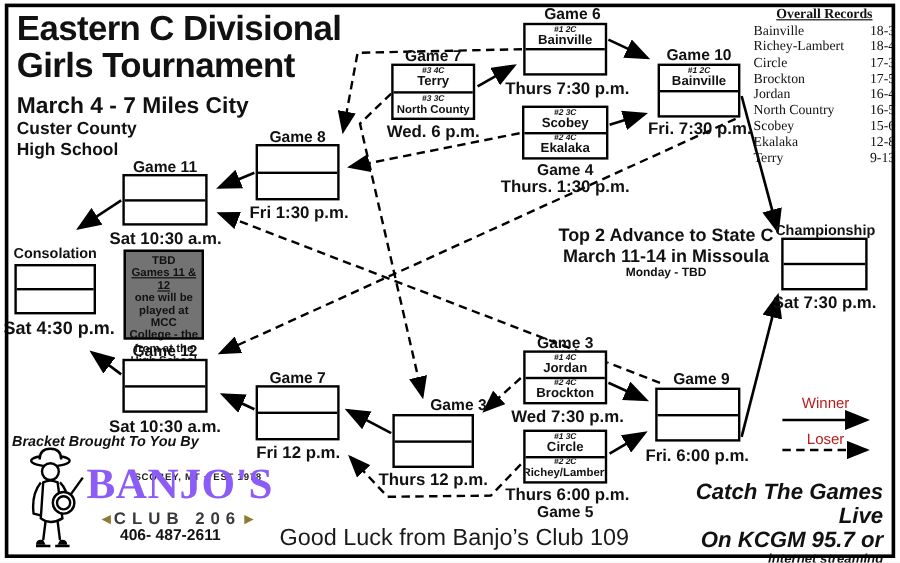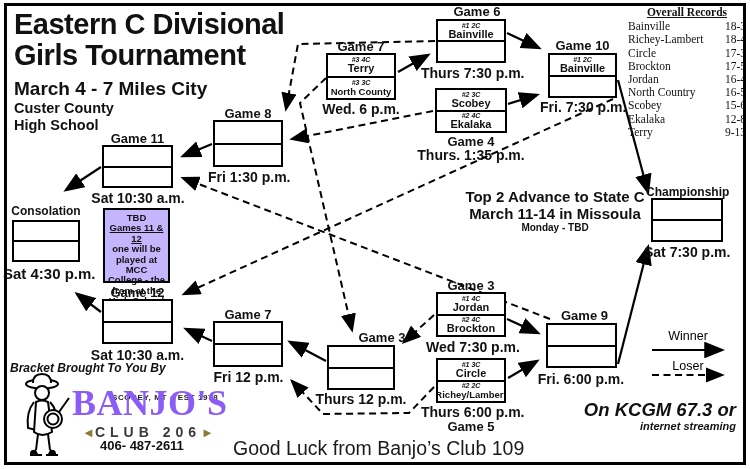--- a/index.html
+++ b/index.html
@@ -20,27 +20,27 @@
   .gbox{position:absolute;border:2px solid #000;background:#fff;display:flex;flex-direction:column;box-sizing:border-box;}
   .slot{flex:1;display:flex;flex-direction:column;align-items:center;justify-content:center;overflow:hidden;}
   .slot.s2{border-top:2px solid #000;}
   .seed{font-size:7px;font-style:italic;font-weight:bold;line-height:7px;}
   .team{font-size:11px;font-weight:bold;line-height:11px;white-space:nowrap;}
   .team.tight{font-size:9.5px;}
   .glabel{position:absolute;font-weight:bold;font-size:13px;white-space:nowrap;text-align:center;}
   .glabel.sm{font-size:12px;}
   .gtime{position:absolute;font-weight:bold;font-size:14px;white-space:nowrap;text-align:center;}
   
-  .tbdbox{position:absolute;border:2px solid #000;box-sizing:border-box;font-size:9.5px;font-weight:bold;line-height:10.4px;text-align:center;padding-top:3px;background:#c4b5fd;}
+  .tbdbox{position:absolute;border:2px solid #000;box-sizing:border-box;font-size:9.5px;font-weight:bold;line-height:10.4px;text-align:center;padding-top:3px;background:#737373;}
   .tbdbox .ul{text-decoration:underline;}
   
   .adv1{font-size:15px;font-weight:bold;}
   .adv2{font-size:10px;font-weight:bold;}
   
-  .legend-label{font-size:12.5px;color:#000000;}
+  .legend-label{font-size:12.5px;color:#b91c1c;}
   
   .bc{font-style:italic;font-weight:bold;text-align:right;line-height:20px;}
   .bc .l1{font-size:18.5px;}
   .bc .l3{font-size:11px;line-height:12px;}
   
   .brought{font-size:12px;font-weight:bold;}
   .tagline{font-size:8px;font-weight:bold;letter-spacing:0.6px;color:#222;}
   .banjos{font-family:"Liberation Serif",serif;font-size:36px;font-weight:bold;letter-spacing:0.5px;line-height:34px;color:#8b5cf6;}
   .club{font-size:14px;font-weight:bold;letter-spacing:5px;color:#3a3a3a;white-space:nowrap;}
   .club .ar{color:#8d7b33;letter-spacing:0;font-size:13px;}
@@ -164,21 +164,21 @@
     <div class="slot">
         <div class="seed">#2 3C</div>
         <div class="team">Scobey</div>
       </div>
     <div class="slot s2">
         <div class="seed">#2 4C</div>
         <div class="team">Ekalaka</div>
       </div>
   </div>
   <div class="abs glabel" style="left:435px;top:134px;width:72px;">Game 4</div>
-  <div class="abs gtime" style="left:417px;top:147px;width:108px;">Thurs. 1:35 p.m.</div>
+  <div class="abs gtime" style="left:417px;top:147px;width:108px;">Thurs. 1:30 p.m.</div>
 
   <div class="abs glabel" style="left:548px;top:38px;width:69px;">Game 10</div>
   <div class="gbox" style="left:548px;top:53px;width:69px;height:45px;">
     <div class="slot">
         <div class="seed">#1 2C</div>
         <div class="team">Bainville</div>
       </div>
     <div class="slot s2"></div>
   </div>
   <div class="abs gtime" style="left:540px;top:99px;width:86px;">Fri. 7:30 p.m.</div>
@@ -310,19 +310,20 @@
   <div class="abs tagline" style="left:112px;top:381px;margin-top:12px;">SCOBEY, MT ~ EST 1978</div>
   <div class="abs banjos" style="left:72px;top:386px;">BANJO'S</div>
   <div class="abs club" style="left:82px;top:424px;">
     <span class="ar">◄</span><span>CLUB 206</span><span class="ar">►</span>
   </div>
   <div class="abs phone" style="left:100px;top:438px;">406- 487-2611</div>
 
   <div class="abs goodluck" style="left:233px;top:437px;">Good Luck from Banjo’s Club 109</div>
 
   <div class="abs bc" style="right:14px;top:400px;width:190px;">
-    <div class="l1">On KCGM 67.3 or</div>
+    <div class="l1">Catch The Games Live</div>
+    <div class="l1">On KCGM 95.7 or</div>
     <div class="l3">internet streaming</div>
 
   </div>
 
   <div class="frame"></div>
 </div>
 
 </body></html>

